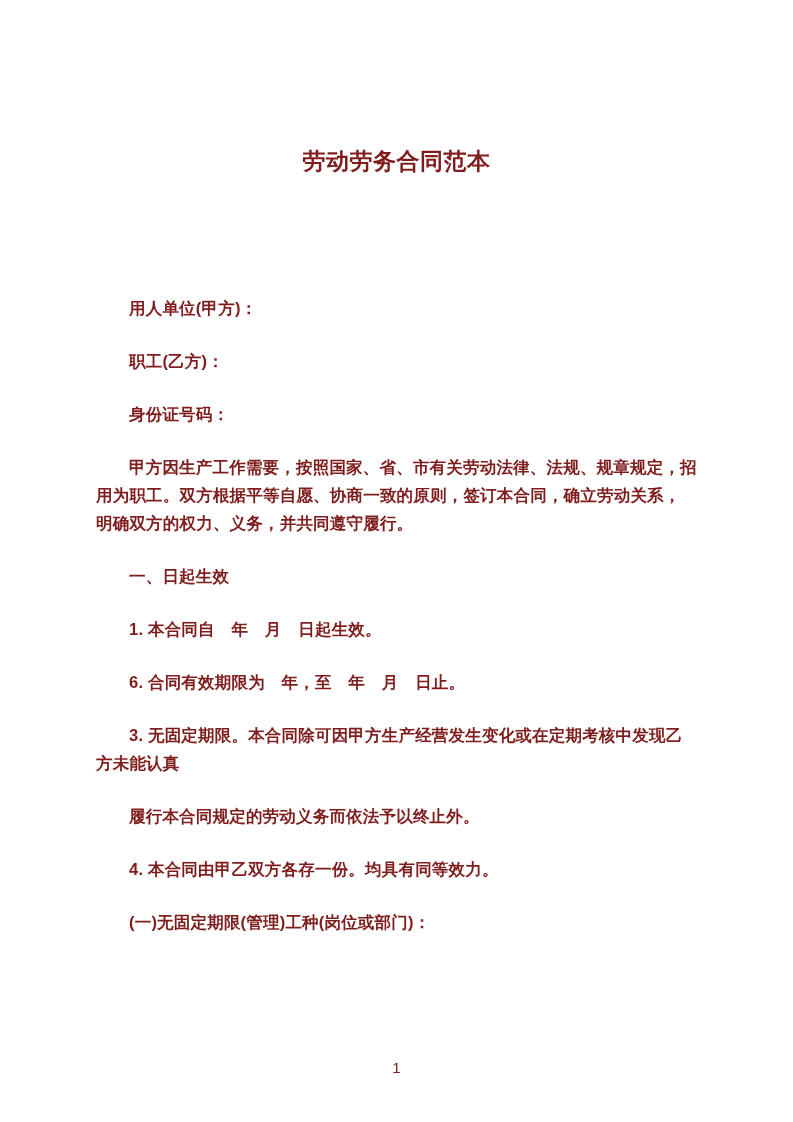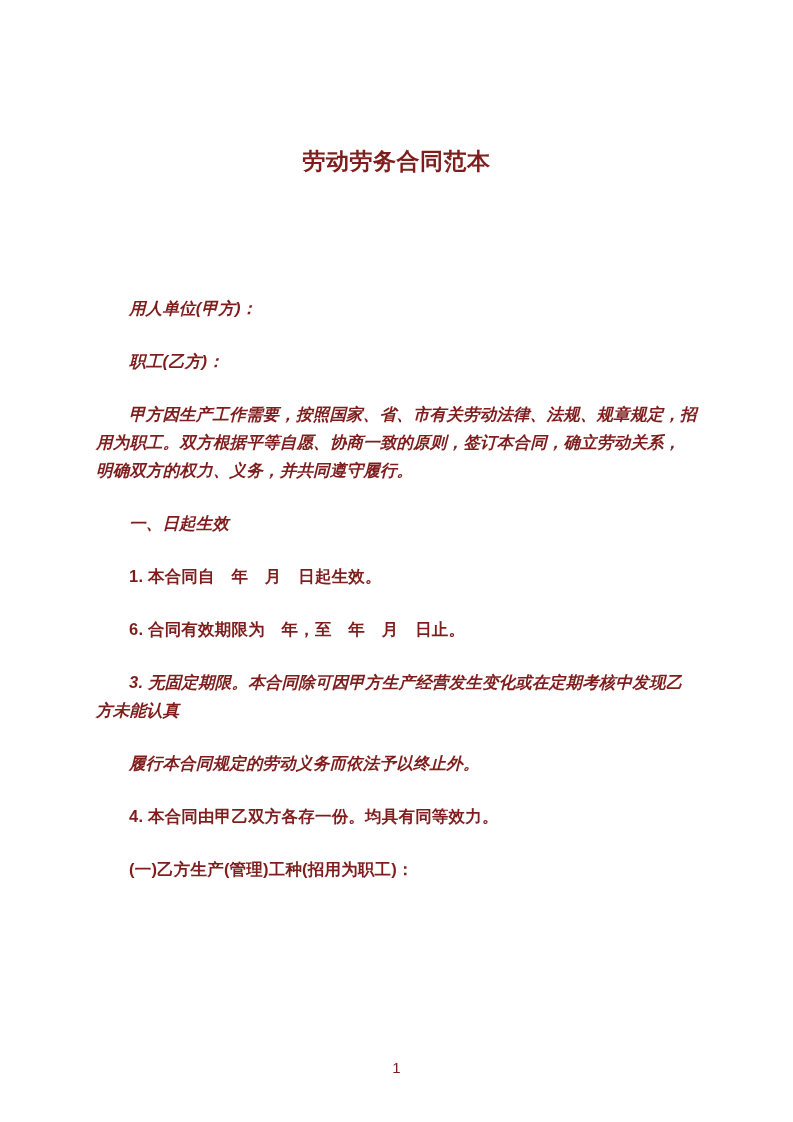--- a/index.html
+++ b/index.html
@@ -35,21 +35,20 @@
     line-height: 28px;
     text-indent: 33px;
     letter-spacing: 0.2px;
     word-break: break-all;
   }
   .first-block {
     margin-top: 118px;
   }
   .bold {
     font-weight: bold;
-    font-style: italic;
   }
   .regular {
     font-weight: bold;
   }
   .page-number {
     position: absolute;
     top: 1050px;
     left: 0;
     width: 100%;
     text-align: center;
@@ -63,34 +62,35 @@
 
 <div class="page">
   <div class="content">
 
     <h1 class="doc-title">劳动劳务合同范本</h1>
 
     <p class="para bold first-block">用人单位(甲方)：</p>
 
     <p class="para bold">职工(乙方)：</p>
 
+    <p class="para bold">身份证号码：</p>
 
     <p class="para bold">甲方因生产工作需要，按照国家、省、市有关劳动法律、法规、规章规定，招用为职工。双方根据平等自愿、协商一致的原则，签订本合同，确立劳动关系，明确双方的权力、义务，并共同遵守履行。</p>
 
     <p class="para bold">一、日起生效</p>
 
     <p class="para regular">1. 本合同自　年　月　日起生效。</p>
 
     <p class="para regular">6. 合同有效期限为　年，至　年　月　日止。</p>
 
     <p class="para bold">3. 无固定期限。本合同除可因甲方生产经营发生变化或在定期考核中发现乙方未能认真</p>
 
     <p class="para bold">履行本合同规定的劳动义务而依法予以终止外。</p>
 
     <p class="para regular">4. 本合同由甲乙双方各存一份。均具有同等效力。</p>
 
 
-    <p class="para regular">(一)乙方生产(管理)工种(招用为职工)：</p>
+    <p class="para regular">(一)无固定期限(管理)工种(岗位或部门)：</p>
 
   </div>
 
   <div class="page-number">1</div>
 </div>
 
 </body></html>

